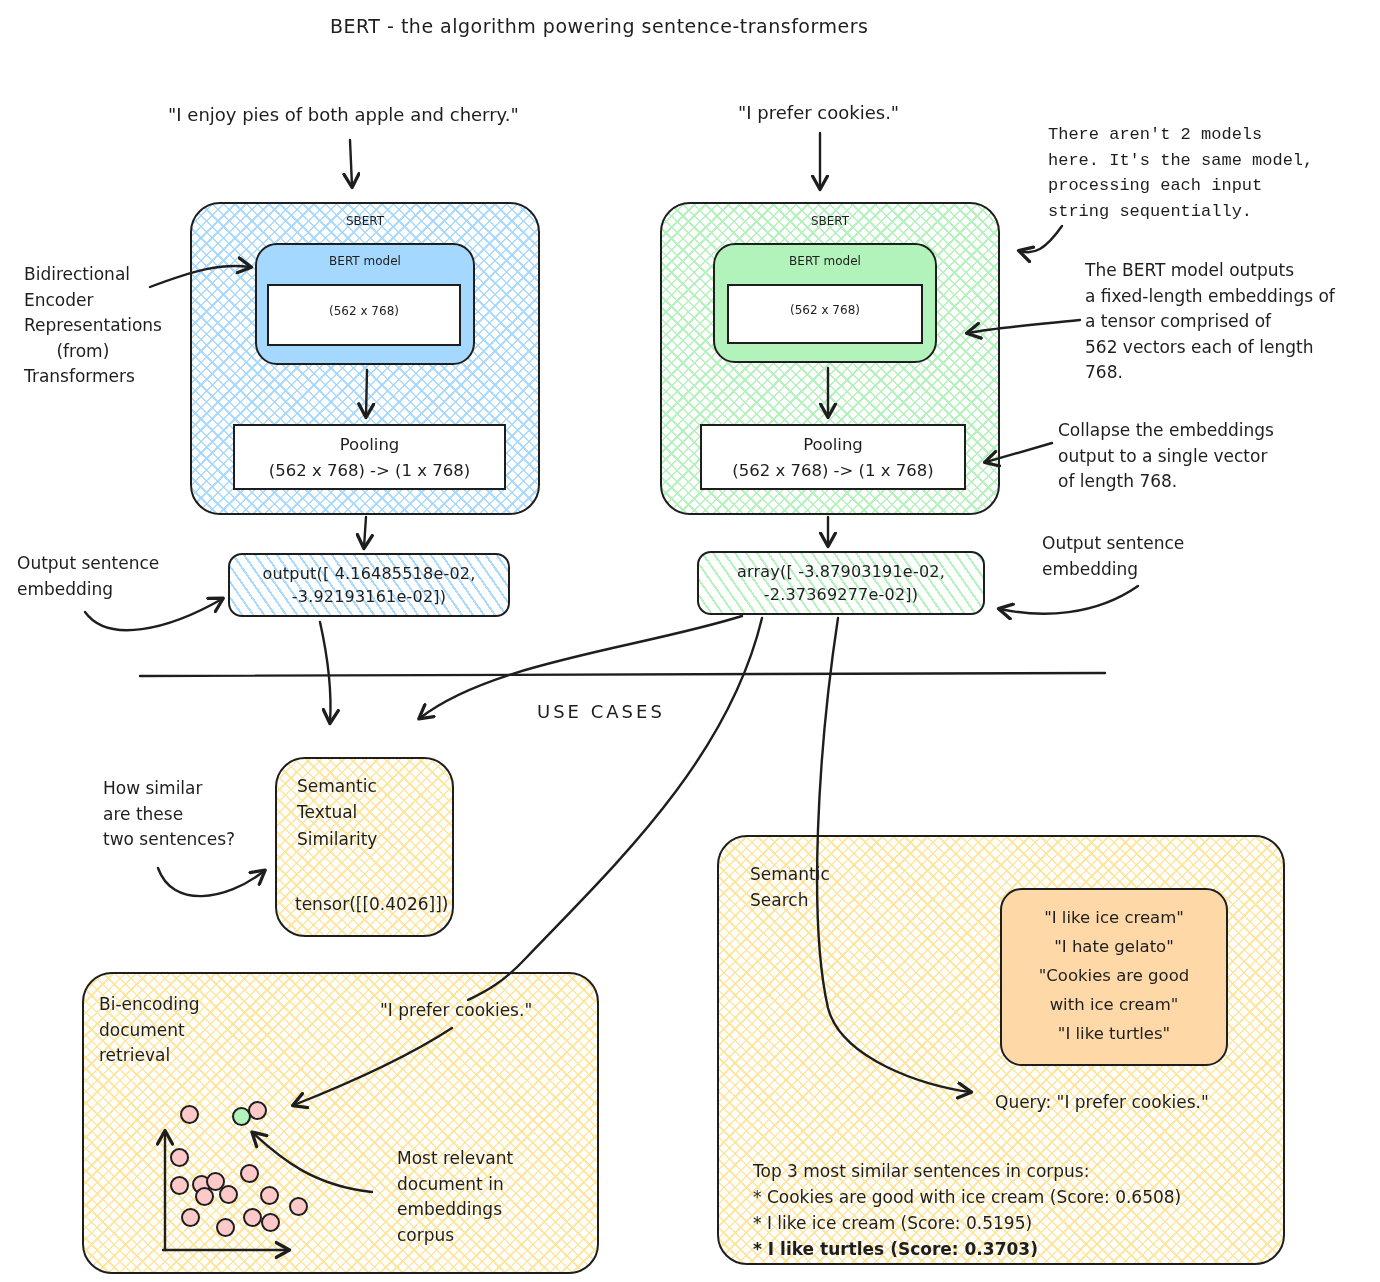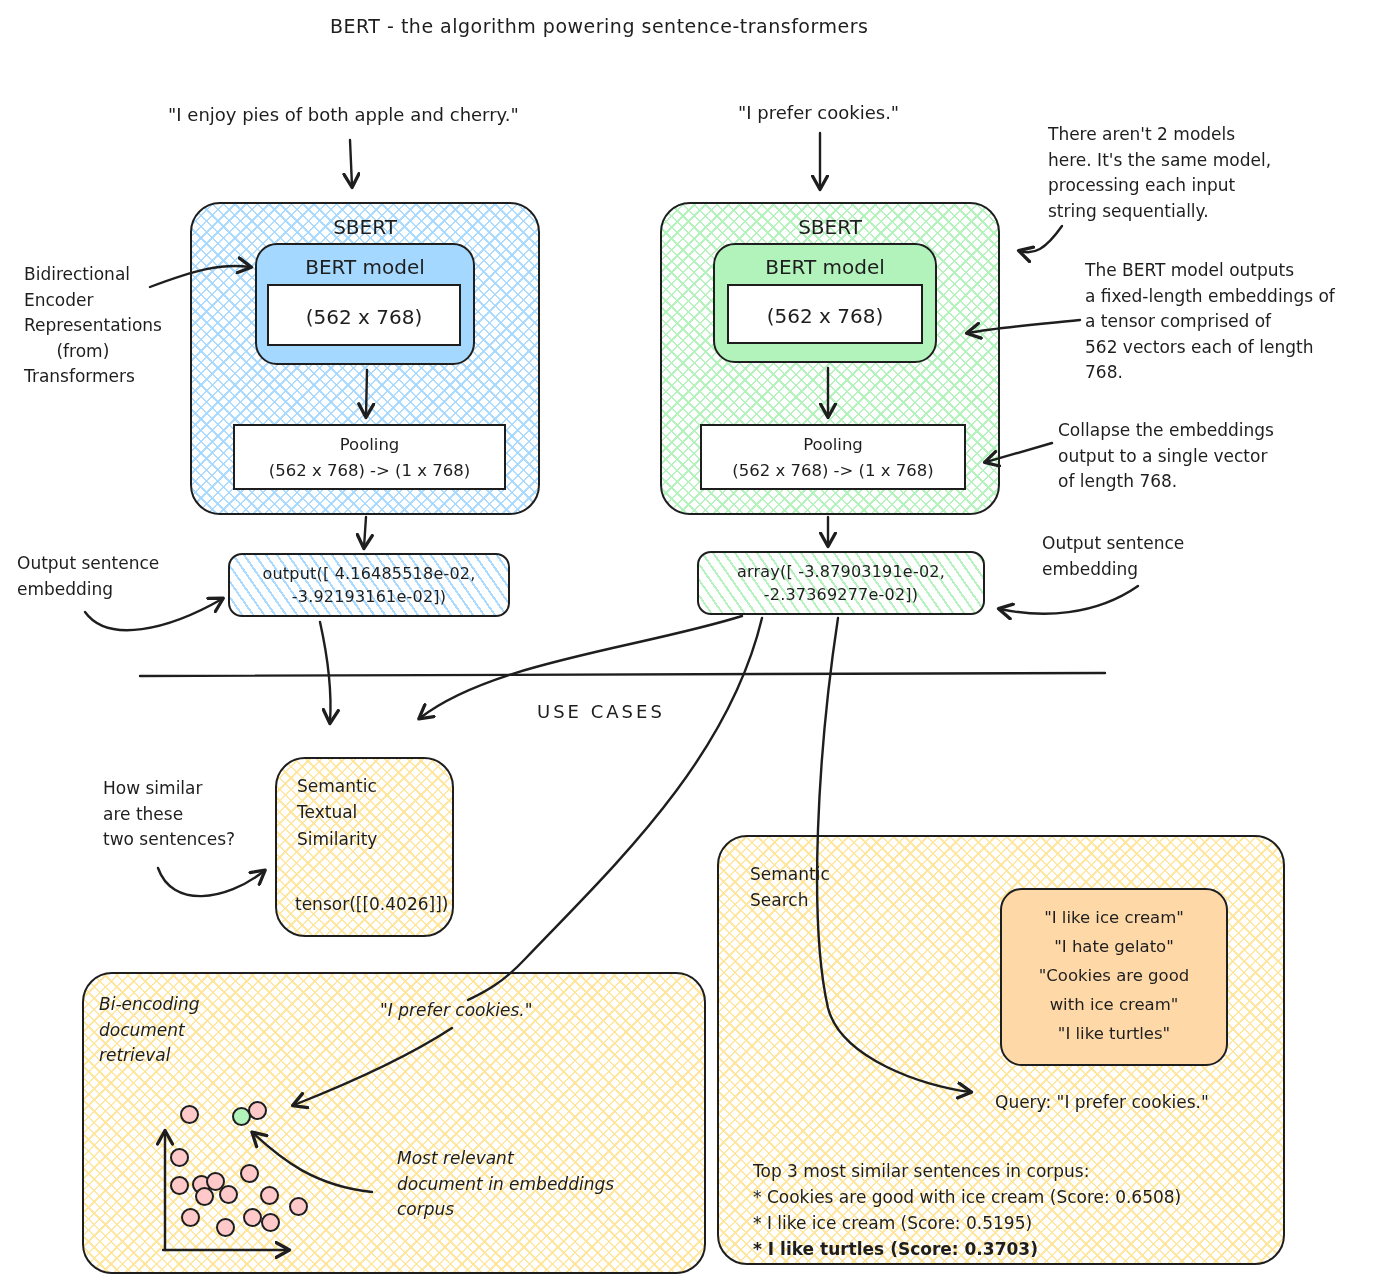--- a/index.html
+++ b/index.html
@@ -32,21 +32,21 @@
   }
   .diag-blue{
     background:repeating-linear-gradient(55deg,rgba(165,216,255,.95) 0 2px,transparent 2px 9px),#fff;
   }
   .diag-green{
     background:repeating-linear-gradient(55deg,rgba(178,242,187,.95) 0 2px,transparent 2px 9px),#fff;
   }
   .fill-blue{background:#a5d8ff;}
   .fill-green{background:#b2f2bb;}
   .fill-orange{background:#ffd8a8;}
-  .label-18{font-size:20px;}
+  .label-18{font-size:12px;}
   .label-17{font-size:17px;}
   .mono-ish{font-size:16px;letter-spacing:.2px;}
   .dot{position:absolute;width:15px;height:15px;margin:-9px 0 0 -9px;border:2.2px solid #1e1e1e;border-radius:50%;box-sizing:content-box;}
   .dot.pink{background:#ffc9c9;}
   .dot.green{background:#b2f2bb;}
   svg.arrows{position:absolute;inset:0;z-index:6;pointer-events:none;}
 </style>
 </head>
 <body>
 
@@ -92,21 +92,21 @@
   <div class="box round-sm diag-green" style="left:697px;top:551px;width:288px;height:64px;">
     <div class="txt center mono-ish" style="left:0;right:0;top:7px;position:absolute;line-height:1.45;"><span>array([ -3.87903191e-02,</span>
 <span>-2.37369277e-02])</span></div>
   </div>
 
   <div class="txt-wrap label-17" style="left:24px;top:262px;">Bidirectional
 Encoder
 Representations
       (from)
 Transformers</div>
-  <div class="txt label-17" style="left:1048px;top:122px;">There aren't 2 models
+  <div class="txt label-17" style="left:1048px;top:122px;font-family:Liberation Mono, monospace;">There aren't 2 models
 here. It's the same model,
 processing each input
 string sequentially.</div>
   <div class="txt label-17" style="left:1085px;top:258px;">The BERT model outputs
 a fixed-length embeddings of
 a tensor comprised of
 562 vectors each of length
 768.</div>
   <div class="txt label-17" style="left:1058px;top:418px;">Collapse the embeddings
 output to a single vector
@@ -121,21 +121,21 @@
   <div class="box round-lg hatch-yellow" style="left:275px;top:757px;width:179px;height:180px;">
     <div class="txt label-17" style="left:20px;top:14px;position:absolute;line-height:1.55;">Semantic
 Textual
 Similarity</div>
     <div class="txt label-17" style="left:18px;top:133px;position:absolute;text-align:right;">tensor([[0.4026]])</div>
   </div>
   <div class="txt label-17" style="left:103px;top:776px;">How similar
 are these
 two sentences?</div>
 
-  <div class="box round-lg hatch-yellow" style="left:82px;top:972px;width:624px;height:302px;font-style:italic;">
+  <div class="box round-lg hatch-yellow" style="left:82px;top:972px;width:517px;height:302px;">
     <div class="txt label-17" style="left:15px;top:18px;position:absolute;">Bi-encoding
 document
 retrieval</div>
     <div class="txt label-17" style="left:296px;top:24px;position:absolute;">"I prefer cookies."</div>
     <div class="txt label-17" style="left:313px;top:172px;position:absolute;">Most relevant
 document in embeddings
 corpus</div>
   </div>
   <div class="abs" style="inset:0;z-index:4;">
       <div class="dot pink" style="left: 189px; top: 1114px;"></div>

